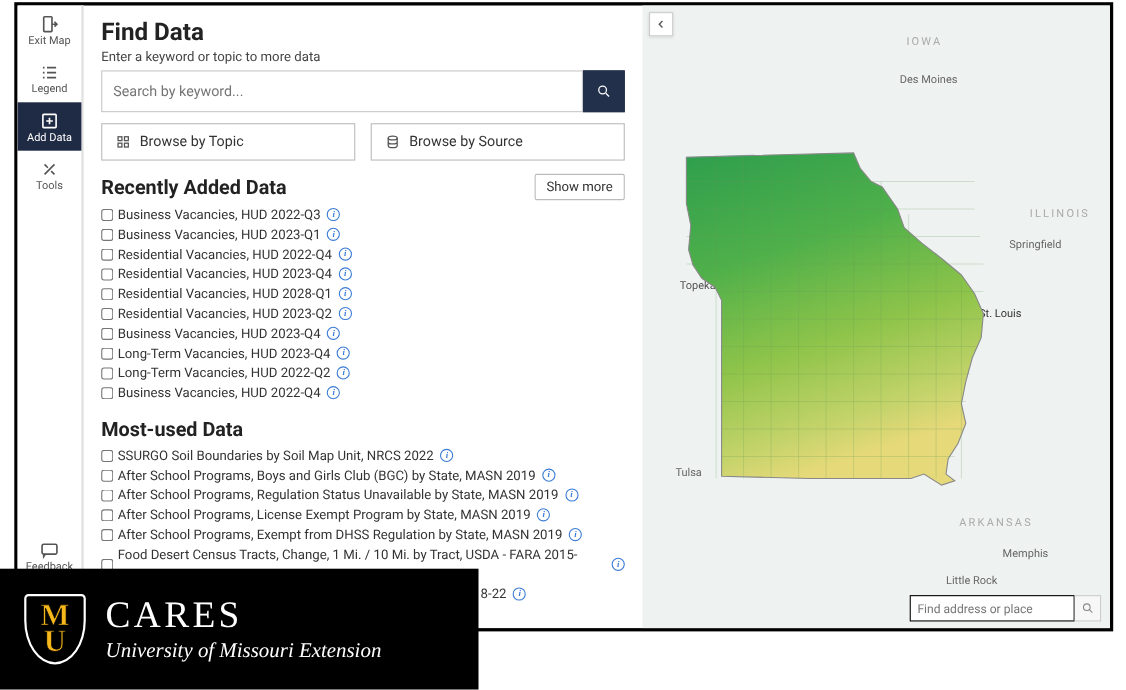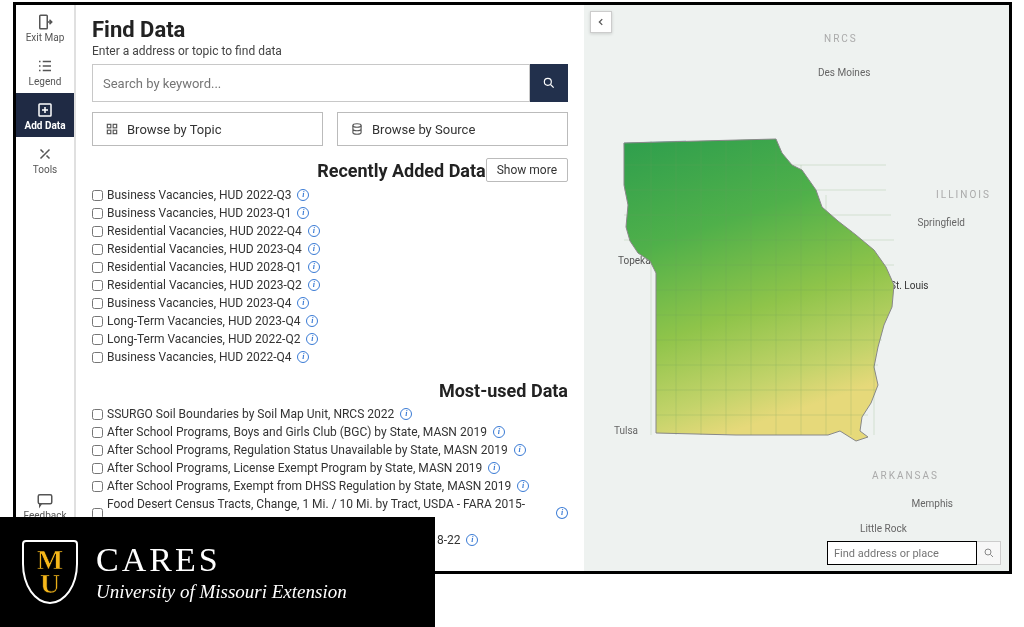--- a/index.html
+++ b/index.html
@@ -1,34 +1,34 @@
 <!DOCTYPE html>
 <html><head>
 <meta charset="utf-8">
 <style>
   * { box-sizing: border-box; margin: 0; padding: 0; font-family: -apple-system, BlinkMacSystemFont, "Segoe UI", Roboto, Arial, sans-serif; }
   html, body { width: 1024px; height: 627px; background: #fff; position: relative; overflow: hidden; }
   .frame { position: absolute; left: 13px; top: 2px; width: 999px; height: 572px; border: 3px solid #000; background: #fff; display:flex; }
   .side-rail { width: 60px; border-right: 2px solid #e0e0e0; display:flex; flex-direction:column; background:#fff; }
   .rail-item { display:flex; flex-direction:column; align-items:center; justify-content:center; gap:2px; font-size: 10px; color:#555; padding: 8px 0 6px; cursor:pointer; }
   .rail-item svg { width: 20px; height:18px; }
-  .rail-item.active { background:#1f2a44; color:#fff;font-weight:bold; }
+  .rail-item.active { background:#1f2a44; color:#fff; }
   .rail-item span { line-height:1; }
   .rail-spacer { flex:1; }
   .panel { width: 508px; padding: 12px 16px 0 16px; overflow:hidden; position:relative; }
   h1.page-title { font-size: 22px; font-weight: 700; color:#222; margin-bottom: 2px; }
   .hint { font-size: 12px; color:#444; margin-bottom: 6px; }
   .searchrow { display:flex; gap:0; margin-bottom:10px; }
   .searchrow input { flex:1; height: 38px; border:1px solid #c8c8c8; padding: 0 10px; font-size:13px; color:#777; outline:none; }
   .searchrow button { width: 38px; height:38px; border:1px solid #22304c; background:#22304c; color:#fff; display:flex; align-items:center; justify-content:center; cursor:pointer; }
   .searchrow button svg { width:14px; height:14px; }
   .browse-row { display:flex; gap:14px; margin-bottom:12px; }
   .browse-btn { flex:1; height:34px; border:1px solid #bbb; background:#fff; display:flex; align-items:center; gap:8px; padding:0 12px; font-size:13px; color:#333; cursor:pointer; }
   .browse-btn svg { width:14px; height:14px; }
-  .section-head { display:flex; align-items:center; justify-content:flex-end; margin-bottom:4px; }
+  .section-head { display:flex; align-items:center; justify-content:space-between; margin-bottom:4px; }
   .section-head h2 { font-size:18px; font-weight:700; color:#222; }
   .show-more { border:1px solid #bbb; background:#fff; font-size:12px; color:#333; padding:4px 10px; cursor:pointer; border-radius:2px; }
   ul.data-list { list-style:none; margin: 0 0 14px 0; }
   ul.data-list li { font-size:12px; color:#333; line-height:1.5; display:flex; align-items:center; gap:4px; }
   ul.data-list input[type=checkbox] { width:11px; height:11px; flex-shrink:0; }
   .info-i { width:12px; height:12px; border-radius:50%; border:1.2px solid #3a7bd5; color:#3a7bd5; font-size:8px; display:inline-flex; align-items:center; justify-content:center; font-style:italic; font-family: serif; font-weight:bold; margin-left:2px; }
   .map-area { flex:1; position:relative; background:#eef2f0; overflow:hidden; }
   .toggle-panel { position:absolute; top:6px; left:6px; width:22px; height:22px; background:#fff; border:1px solid #ccc; display:flex; align-items:center; justify-content:center; box-shadow:0 1px 3px rgba(0,0,0,.15); cursor:pointer; }
   .toggle-panel svg { width:10px; height:10px; }
   .city-label { position:absolute; font-size:10px; color:#666; white-space:nowrap;padding-left:16px; }
@@ -93,21 +93,21 @@
     <div class="rail-item">
       <svg viewBox="0 0 24 24" fill="none" stroke="#555" stroke-width="2">
           <path d="M12 3v12m0 0-4-4m4 4 4-4M4 19h16"></path>
         </svg>
       <span>Export</span>
     </div>
   </div>
 
   <div class="panel">
     <h1 class="page-title">Find Data</h1>
-    <div class="hint">Enter a address or topic to find data</div>
+    <div class="hint">Enter a keyword or topic to more data</div>
     <div class="searchrow">
       <input type="text" placeholder="Search by keyword..." style="">
       <button>
         <svg viewBox="0 0 24 24" fill="none" stroke="#fff" stroke-width="2">
             <circle cx="10" cy="10" r="6"></circle>
             <path d="m20 20-5-5"></path>
           </svg>
       </button>
     </div>
     <div class="browse-row">
@@ -236,21 +236,21 @@
     </ul>
   </div>
 
   <div class="map-area">
     <div class="toggle-panel">
       <svg viewBox="0 0 24 24" fill="none" stroke="#555" stroke-width="3">
           <path d="M15 5l-7 7 7 7"></path>
         </svg>
     </div>
 
-    <span class="state-label" style="top:28px; left:240px;">NRCS</span>
+    <span class="state-label" style="top:28px; left:240px;">IOWA</span>
     <span class="state-label" style="top:184px; right:18px;">ILLINOIS</span>
     <span class="state-label" style="top:465px; right:70px;">ARKANSAS</span>
 
     <span class="city-label" style="top:62px; left:218px;">Des Moines</span>
     <span class="city-label" style="top:212px; right:44px;">Springfield</span>
     <span class="city-label" style="top:250px; left:18px; color:#555;">Topeka</span>
     <span class="city-label" style="top:250px; left:90px; color:#333;">Kansas City</span>
     <span class="city-label" style="top:275px; left:192px; color:#333; text-align:center; line-height:1.1;">Jefferson<br>City</span>
     <span class="city-label" style="top:275px; left:290px; color:#333;">St. Louis</span>
     <span class="city-label" style="top:340px; left:200px; color:rgba(120,120,80,.6); letter-spacing:1px; font-size:9px;">MISSOURI</span>

